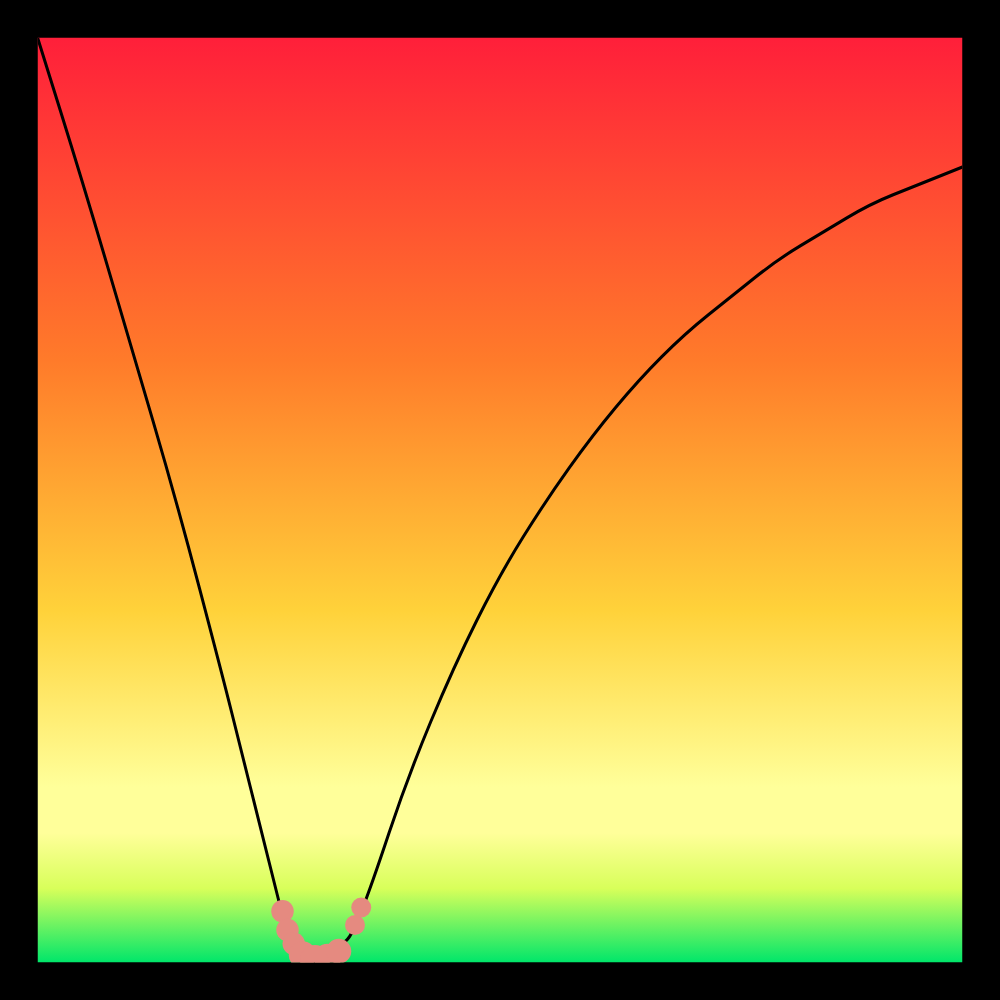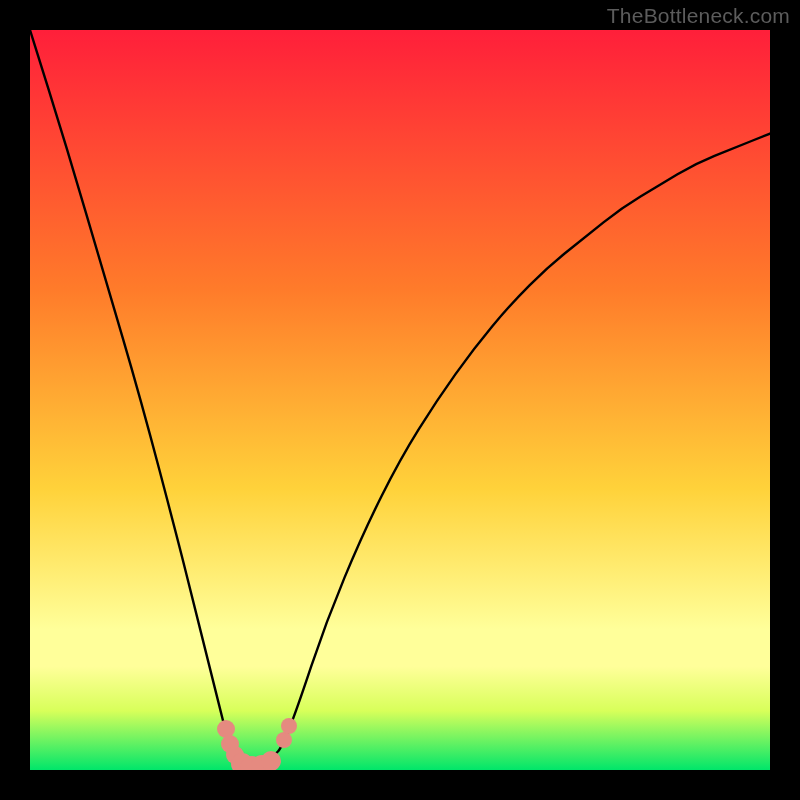--- a/index.html
+++ b/index.html
@@ -53,21 +53,20 @@
     color: #5c5c5c;
     font-size: 21px;
     font-weight: 500;
     letter-spacing: 0.2px;
   }
 </style>
 </head>
 <body>
 
 <div class="frame">
-  <div class="watermark">TheBottleneck.com</div>
 
   <div class="plot-area">
     <div class="bg-grad" id="bg-grad" style="background: linear-gradient(rgb(255, 31, 58) 0%, rgb(255, 123, 42) 35%, rgb(255, 210, 58) 62%, rgb(255, 255, 154) 81%, rgb(255, 255, 154) 86%, rgb(216, 255, 90) 92%, rgb(0, 230, 106) 100%);"></div>
 
     <svg class="curve-svg" viewBox="0 0 740 740" preserveAspectRatio="none">
       <path id="curve-path" fill="none" stroke-width="2.4" stroke-linecap="round" stroke-linejoin="round" d="M 0.00 0.00 Q 0.00 0.00 18.50 59.20 Q 37.00 118.40 55.50 181.30 Q 74.00 244.20 92.50 307.10 Q 111.00 370.00 129.50 440.30 Q 148.00 510.60 155.40 540.20 Q 162.80 569.80 170.20 599.40 Q 177.60 629.00 185.00 658.60 Q 192.40 688.20 196.10 703.00 Q 199.80 717.80 203.50 725.20 Q 207.20 732.60 210.90 736.30 Q 214.60 740.00 218.30 740.00 Q 222.00 740.00 225.70 740.00 Q 229.40 740.00 233.10 736.30 Q 236.80 732.60 240.50 728.90 Q 244.20 725.20 247.90 721.50 Q 251.60 717.80 259.00 699.30 Q 266.40 680.80 281.20 636.40 Q 296.00 592.00 314.50 547.60 Q 333.00 503.20 351.50 466.20 Q 370.00 429.20 388.50 399.60 Q 407.00 370.00 425.50 344.10 Q 444.00 318.20 462.50 296.00 Q 481.00 273.80 499.50 255.30 Q 518.00 236.80 536.50 222.00 Q 555.00 207.20 573.50 192.40 Q 592.00 177.60 610.50 166.50 Q 629.00 155.40 647.50 144.30 Q 666.00 133.20 684.50 125.80 Q 703.00 118.40 721.50 111.00 T 740.00 103.60" stroke="#000000"></path>
     </svg>
 
     <div class="markers" id="markers">
         <div class="marker" style="left: 196.1px; top: 699.3px; width: 18px; height: 18px; background: rgb(229, 138, 128);"></div>

